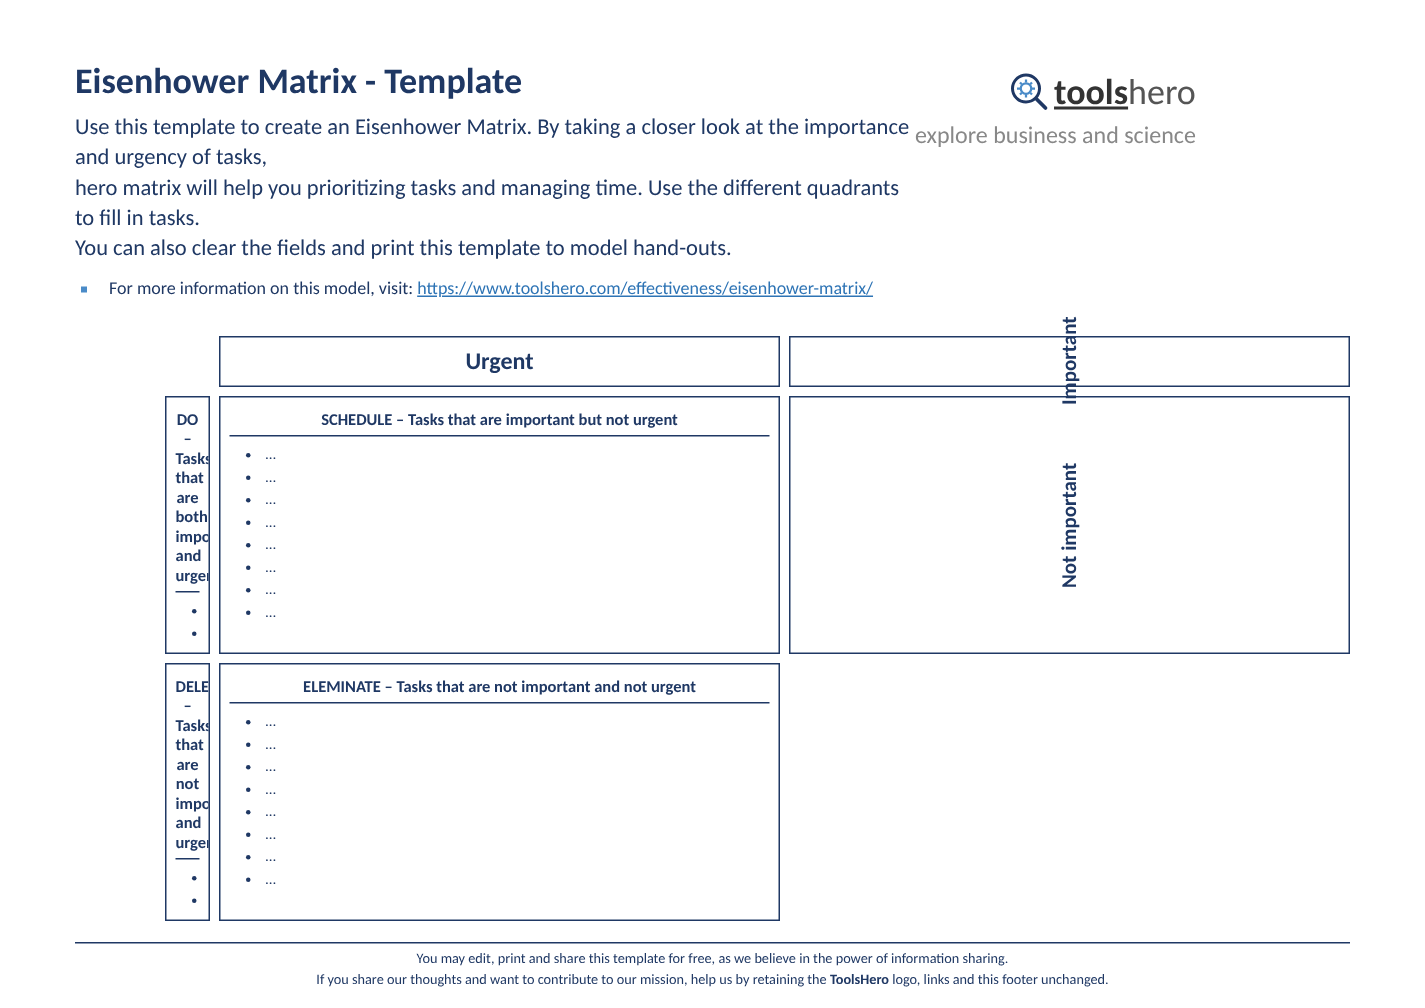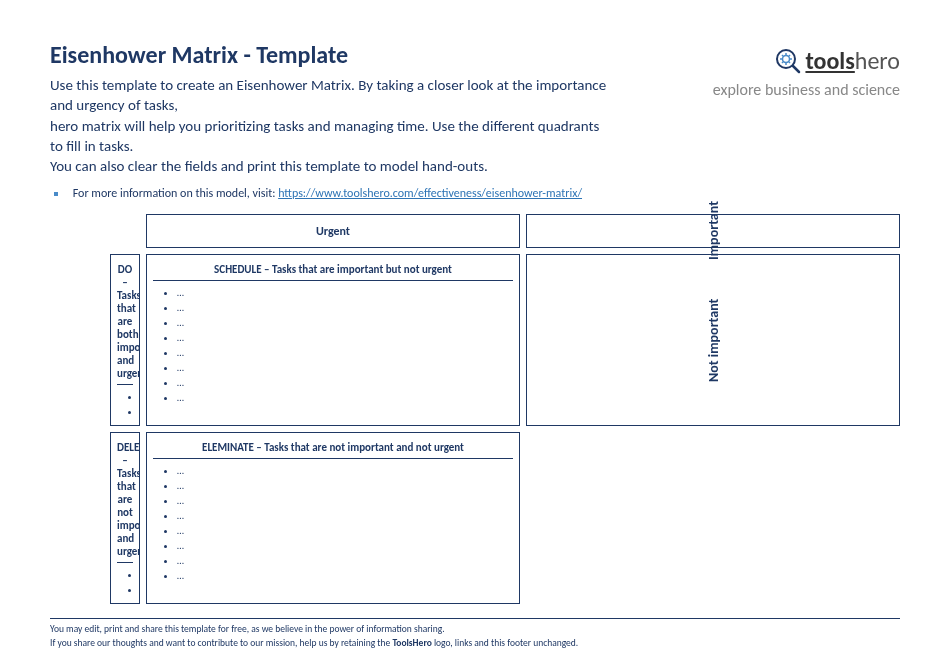--- a/index.html
+++ b/index.html
@@ -5,45 +5,45 @@
   * { box-sizing: border-box; margin: 0; padding: 0; }
   body {
     width: 950px;
     height: 672px;
     background: #fff;
     font-family: Calibri, Arial, sans-serif;
     color: #1f3864;
     padding: 40px 50px 20px 50px;
     position: relative;
   }
-  .header-row { display: flex; justify-content: space-between; align-items: flex-start; margin-bottom: 6px; }
+  .header-row { display: flex; align-items: flex-start; margin-bottom: 6px; }
   .title { font-size: 24px; font-weight: bold; color: #1f3864; margin-bottom: 6px; }
   .intro { font-size: 15px; color: #1f3864; line-height: 1.35; max-width: 560px;}
   .logo-block { text-align: right; padding-top: 8px; }
   .logo { font-size: 24px; color: #333; line-height: 1; }
   .logo-icon { display:inline-block; vertical-align: middle; margin-right:4px;}
   .logo .thin { font-weight: 300; color:#555;}
   .logo .bold { font-weight: 700; text-decoration: underline; }
   .tagline { font-size: 16px; color: #888; margin-top: 2px; }
-  .info-line { font-size: 12px; color: #1f3864; margin: 10px 0 14px 0;}
+  .info-line { font-size: 12px; color: #1f3864; margin: 10px 0 24px 0;}
   .info-line .dot { display:inline-block; width:4px; height:4px; background:#4a8bc8; vertical-align: middle; margin-right: 12px; margin-left:4px;}
   .info-link { color: #2e74b5; text-decoration: underline; }
 
   .matrix {
     display: grid;
     grid-template-columns: 30px 1fr 1fr;
     grid-template-rows: 34px auto auto;
     gap: 6px;
     margin-left: 60px;
   }
   .col-header {
     border: 1px solid #1f3864;
     text-align: center;
     font-weight: bold;
-    font-size: 12px;
+    font-size: 16px;
     color: #1f3864;
     display: flex; align-items: center; justify-content: center;
   }
   .row-header {
     border: 1px solid #1f3864;
     writing-mode: vertical-rl;
     transform: rotate(180deg);
     text-align: center;
     font-weight: bold;
     font-size: 14px;
@@ -65,21 +65,21 @@
     color: #1f3864;
     padding: 4px 0;
     margin: 4px 6px 2px 6px;
   }
   .q-body { padding: 2px 14px; }
   .q-body ul { list-style: disc; padding-left: 16px; }
   .q-body li { font-size: 10px; color: #1f3864; line-height: 1.5; }
   .q-body li::marker { font-size: 10px; }
 
   .footer-hr { border: none; border-top: 1.5px solid #1f3864; margin-top: 14px; }
-  .footer { font-size: 9.5px; color: #1f3864; line-height: 1.4; margin-top: 4px;}
+  .footer { font-size: 9.5px; color: #1f3864; text-align: center; line-height: 1.4; margin-top: 4px;}
   .footer .bold { font-weight: bold; }
 </style>
 </head>
 <body>
 
 <div class="header-row">
   <div>
     <div class="title">Eisenhower Matrix - Template</div>
     <div class="intro">
       <span>Use this template to create an Eisenhower Matrix. By taking a closer look at the importance and urgency of tasks,</span><br>

